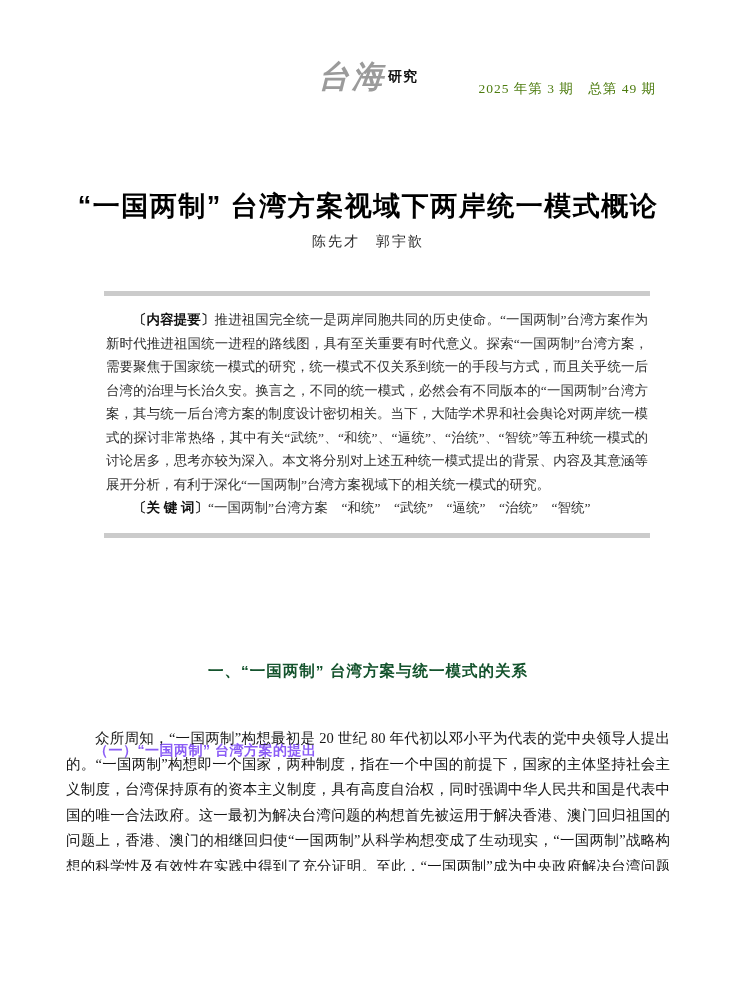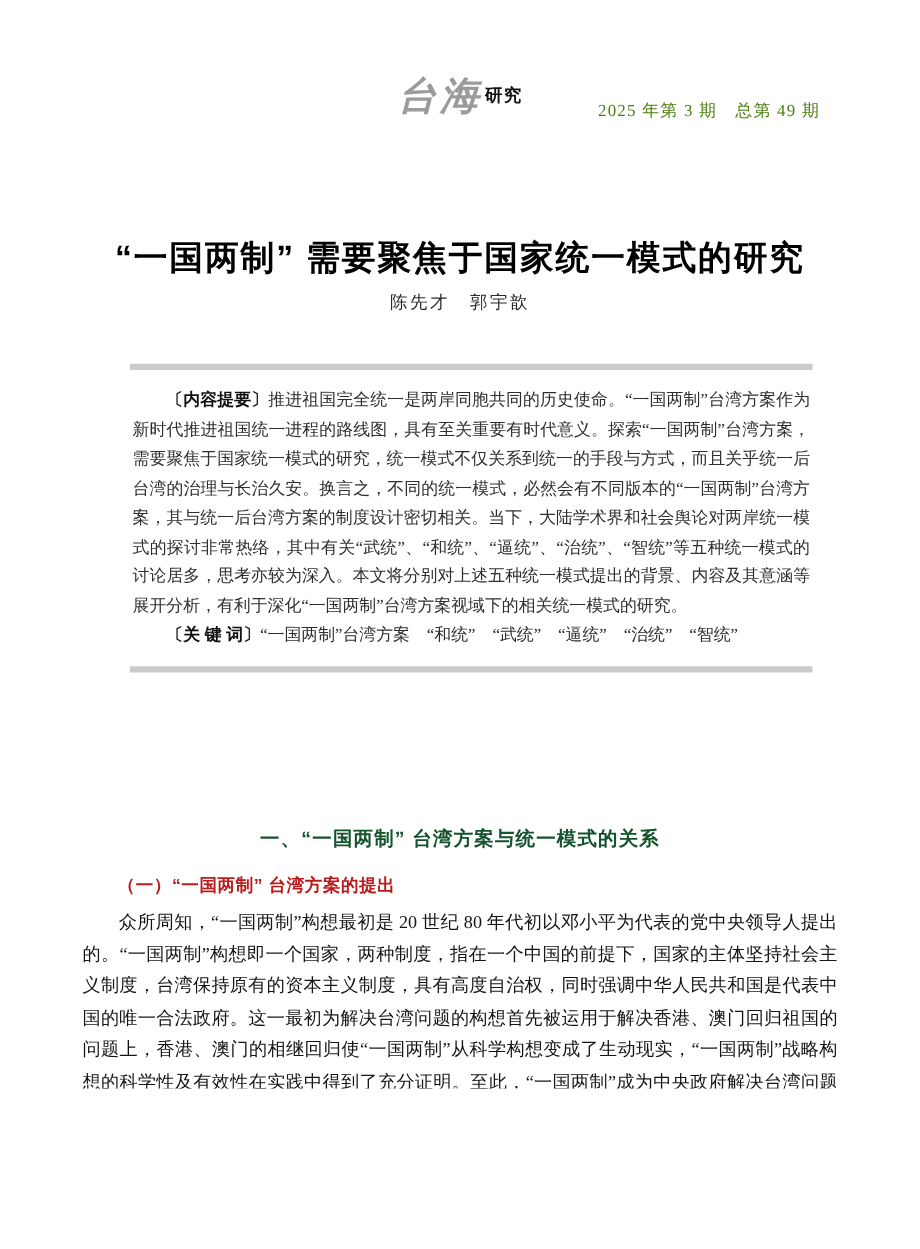--- a/index.html
+++ b/index.html
@@ -63,23 +63,23 @@
   }
   
   .section-heading{
     position:absolute;top:661px;left:0;right:0;
     text-align:center;
     font-family:"Liberation Sans", sans-serif;
     font-weight:bold;font-size:15.5px;color:#14532d;
     letter-spacing:1px;
   }
   .subsection-heading{
-    position:absolute;top:700px;left:66px;width:604px;
+    position:absolute;top:742px;left:66px;width:604px;
     font-family:"Liberation Sans", sans-serif;
-    font-weight:bold;font-size:14px;color:#b91c1c;
+    font-weight:bold;font-size:14px;color:#8b5cf6;
     text-indent:2em;letter-spacing:.5px;
   }
   .body-paragraph{
     position:absolute;top:726px;left:66px;width:604px;
     font-size:14.5px;line-height:25.5px;color:#141414;
     text-align:justify;text-indent:2em;margin:0;
     max-height:206px;overflow:hidden;
   }
   
   .footnote-rule{
@@ -102,21 +102,21 @@
 </head>
 <body>
 
 <div class="page">
 
   <div class="logo-row">
     <span class="logo-script">台海</span><span class="logo-suffix">研究</span>
   </div>
   <div class="issue-info">2025 年第 3 期　总第 49 期</div>
 
-  <h1 class="paper-title">“一国两制” 需要聚焦于国家统一模式的研究</h1>
+  <h1 class="paper-title">“一国两制” 台湾方案视域下两岸统一模式概论</h1>
   <div class="authors">陈先才　郭宇歆</div>
 
   <div class="abstract-box">
     <div class="gray-rule"></div>
     <div class="abstract-content">
       <p><span class="block-label">〔内容提要〕</span><span>推进祖国完全统一是两岸同胞共同的历史使命。“一国两制”台湾方案作为新时代推进祖国统一进程的路线图，具有至关重要有时代意义。探索“一国两制”台湾方案，需要聚焦于国家统一模式的研究，统一模式不仅关系到统一的手段与方式，而且关乎统一后台湾的治理与长治久安。换言之，不同的统一模式，必然会有不同版本的“一国两制”台湾方案，其与统一后台湾方案的制度设计密切相关。当下，大陆学术界和社会舆论对两岸统一模式的探讨非常热络，其中有关“武统”、“和统”、“逼统”、“治统”、“智统”等五种统一模式的讨论居多，思考亦较为深入。本文将分别对上述五种统一模式提出的背景、内容及其意涵等展开分析，有利于深化“一国两制”台湾方案视域下的相关统一模式的研究。</span></p>
       <p><span class="block-label">〔关 键 词〕</span><span>“一国两制”台湾方案　“和统”　“武统”　“逼统”　“治统”　“智统”</span></p>
     </div>
     <div class="gray-rule"></div>
   </div>

